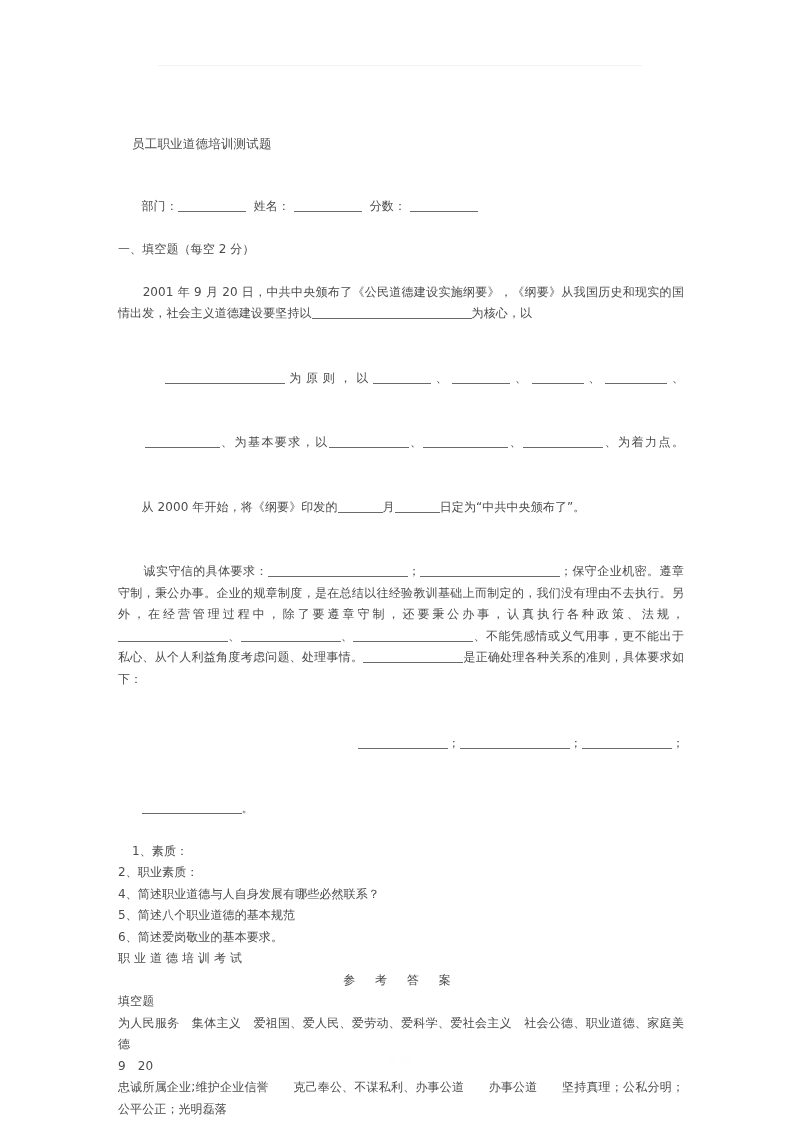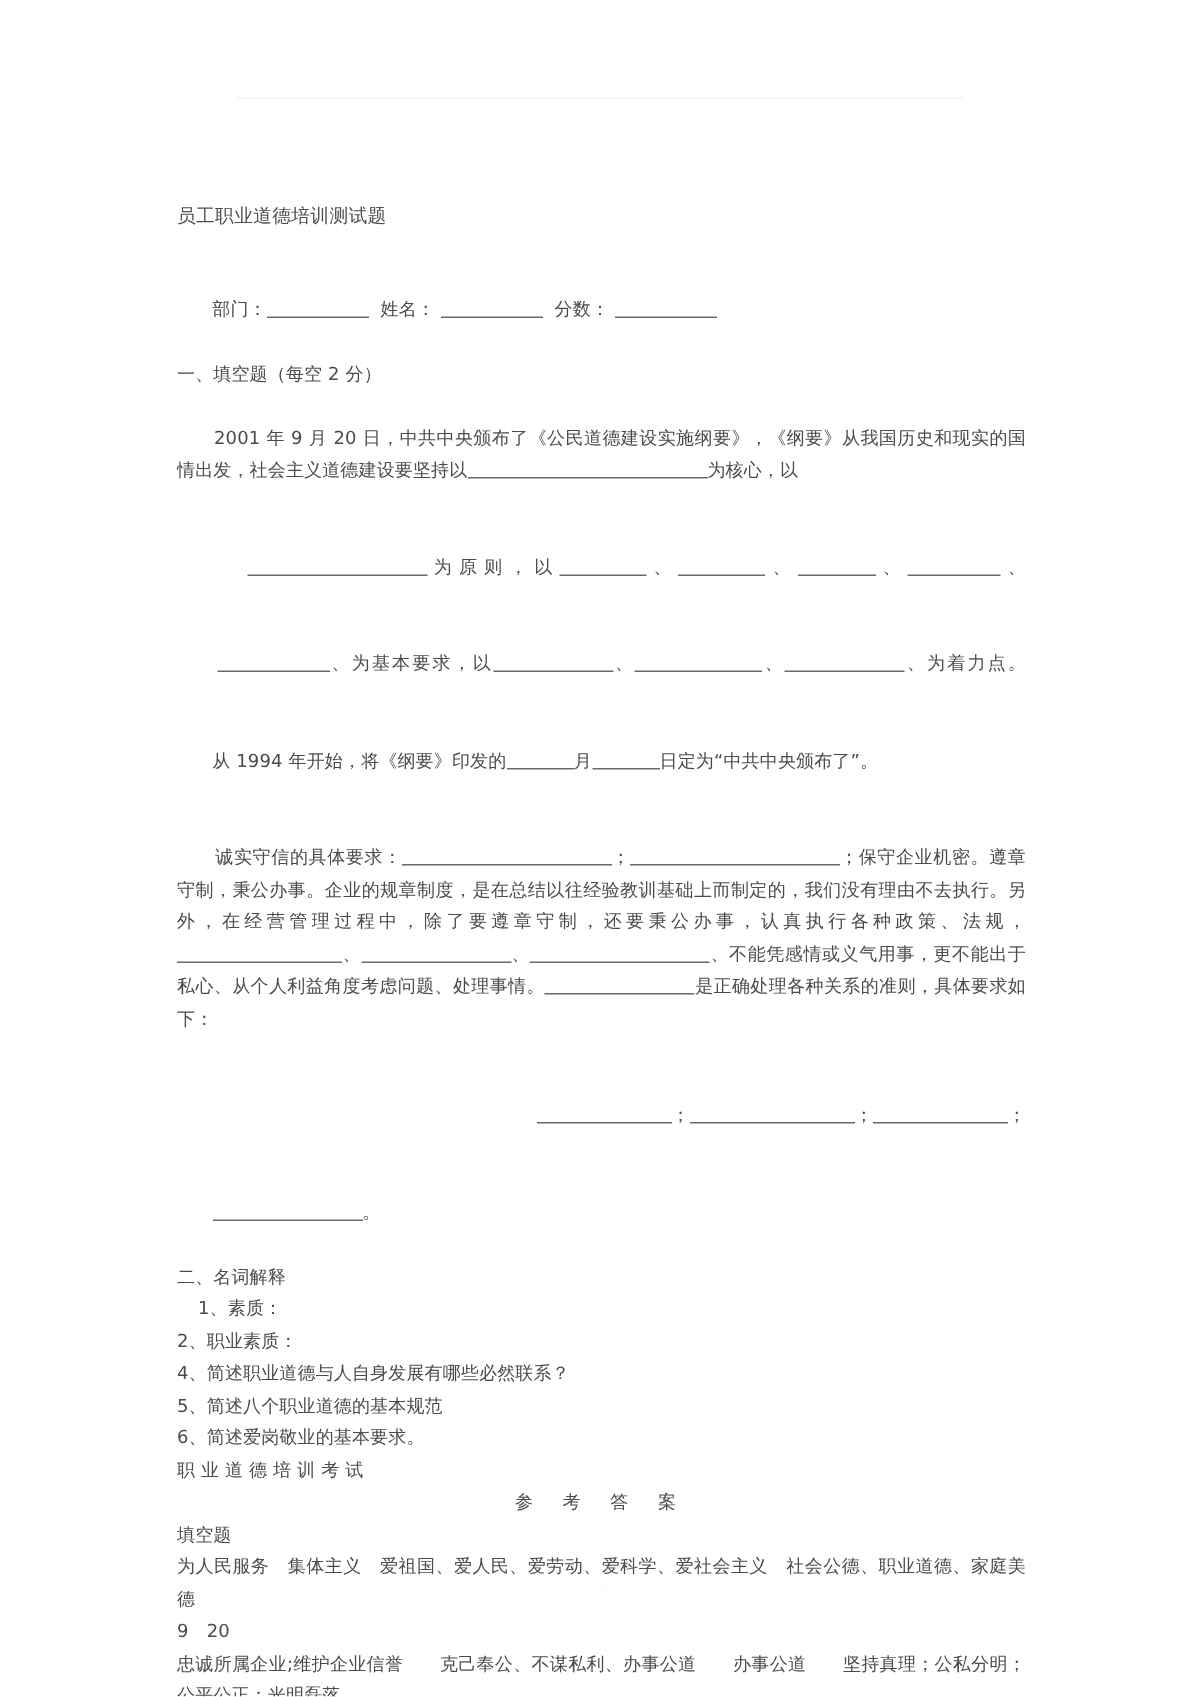--- a/index.html
+++ b/index.html
@@ -29,21 +29,21 @@
   .content {
     position: absolute;
     left: 118px;
     top: 134px;
     width: 566px;
   }
   .doc-title {
     font-size: 12.5px;
     color: #4d4d4d;
     line-height: 20px;
-    margin: 0 0 20px 0;
+    margin: 0 0 20px 14px;
     letter-spacing: 0.2px;
   }
   .line {
     font-size: 12px;
     color: #4b4b4b;
     line-height: 21.5px;
     margin: 0;
     white-space: pre-wrap;
     letter-spacing: 0.1px;
   }
@@ -112,34 +112,33 @@
       <span>2001 年 9 月 20 日，中共中央颁布了《公民道德建设实施纲要》，《纲要》从我国历史和现实的国情出发，社会主义道德建设要坚持以</span><span class="bl b160"></span><span>为核心，以</span>
     </div>
     <div class="line just">
       <span class="bl b120"></span><span>为原则，以</span><span class="bl b58"></span><span>、</span><span class="bl b58"></span><span>、</span><span class="bl b52"></span><span>、</span><span class="bl b62"></span><span>、</span>
     </div>
     <div class="line just">
       <span class="bl b75"></span><span>、为基本要求，以</span><span class="bl b80"></span><span>、</span><span class="bl b85" style="width:85px"></span><span>、</span><span class="bl b80"></span><span>、为着力点。</span>
     </div>
 
     <div class="line">
-      <span>从 1994 年开始，将《纲要》印发的</span><span class="bl b45"></span><span>月</span><span class="bl b45"></span><span>日定为“中共中央颁布了”。</span>
+      <span>从 2000 年开始，将《纲要》印发的</span><span class="bl b45"></span><span>月</span><span class="bl b45"></span><span>日定为“中共中央颁布了”。</span>
     </div>
 
     <div class="line just-normal">
       <span>诚实守信的具体要求：</span><span class="bl b140"></span><span>；</span><span class="bl b140"></span><span>；保守企业机密。遵章守制，秉公办事。企业的规章制度，是在总结以往经验教训基础上而制定的，我们没有理由不去执行。另外，在经营管理过程中，除了要遵章守制，还要秉公办事，认真执行各种政策、法规，</span><span class="bl b110"></span><span>、</span><span class="bl b100"></span><span>、</span><span class="bl b120"></span><span>、不能凭感情或义气用事，更不能出于私心、从个人利益角度考虑问题、处理事情。</span><span class="bl b100"></span><span>是正确处理各种关系的准则，具体要求如下：</span>
     </div>
     <div class="line just">
       <span class="bl b90"></span><span>；</span><span class="bl b110"></span><span>；</span><span class="bl b90"></span><span>；</span>
     </div>
     <div class="line">
       <span class="bl b100"></span><span>。</span>
     </div>
 
-    <div class="line">二、名词解释</div>
     <div class="line indent1">1、素质：</div>
     <div class="line">2、职业素质：</div>
     <div class="line">4、简述职业道德与人自身发展有哪些必然联系？</div>
     <div class="line">5、简述八个职业道德的基本规范</div>
     <div class="line">6、简述爱岗敬业的基本要求。</div>
 
     <div class="line">职 业 道 德 培 训 考 试</div>
     <div class="line center spaced-wide">参 考 答 案</div>
     <div class="line">填空题</div>
     <div class="line just-normal">为人民服务　集体主义　爱祖国、爱人民、爱劳动、爱科学、爱社会主义　社会公德、职业道德、家庭美德</div>

